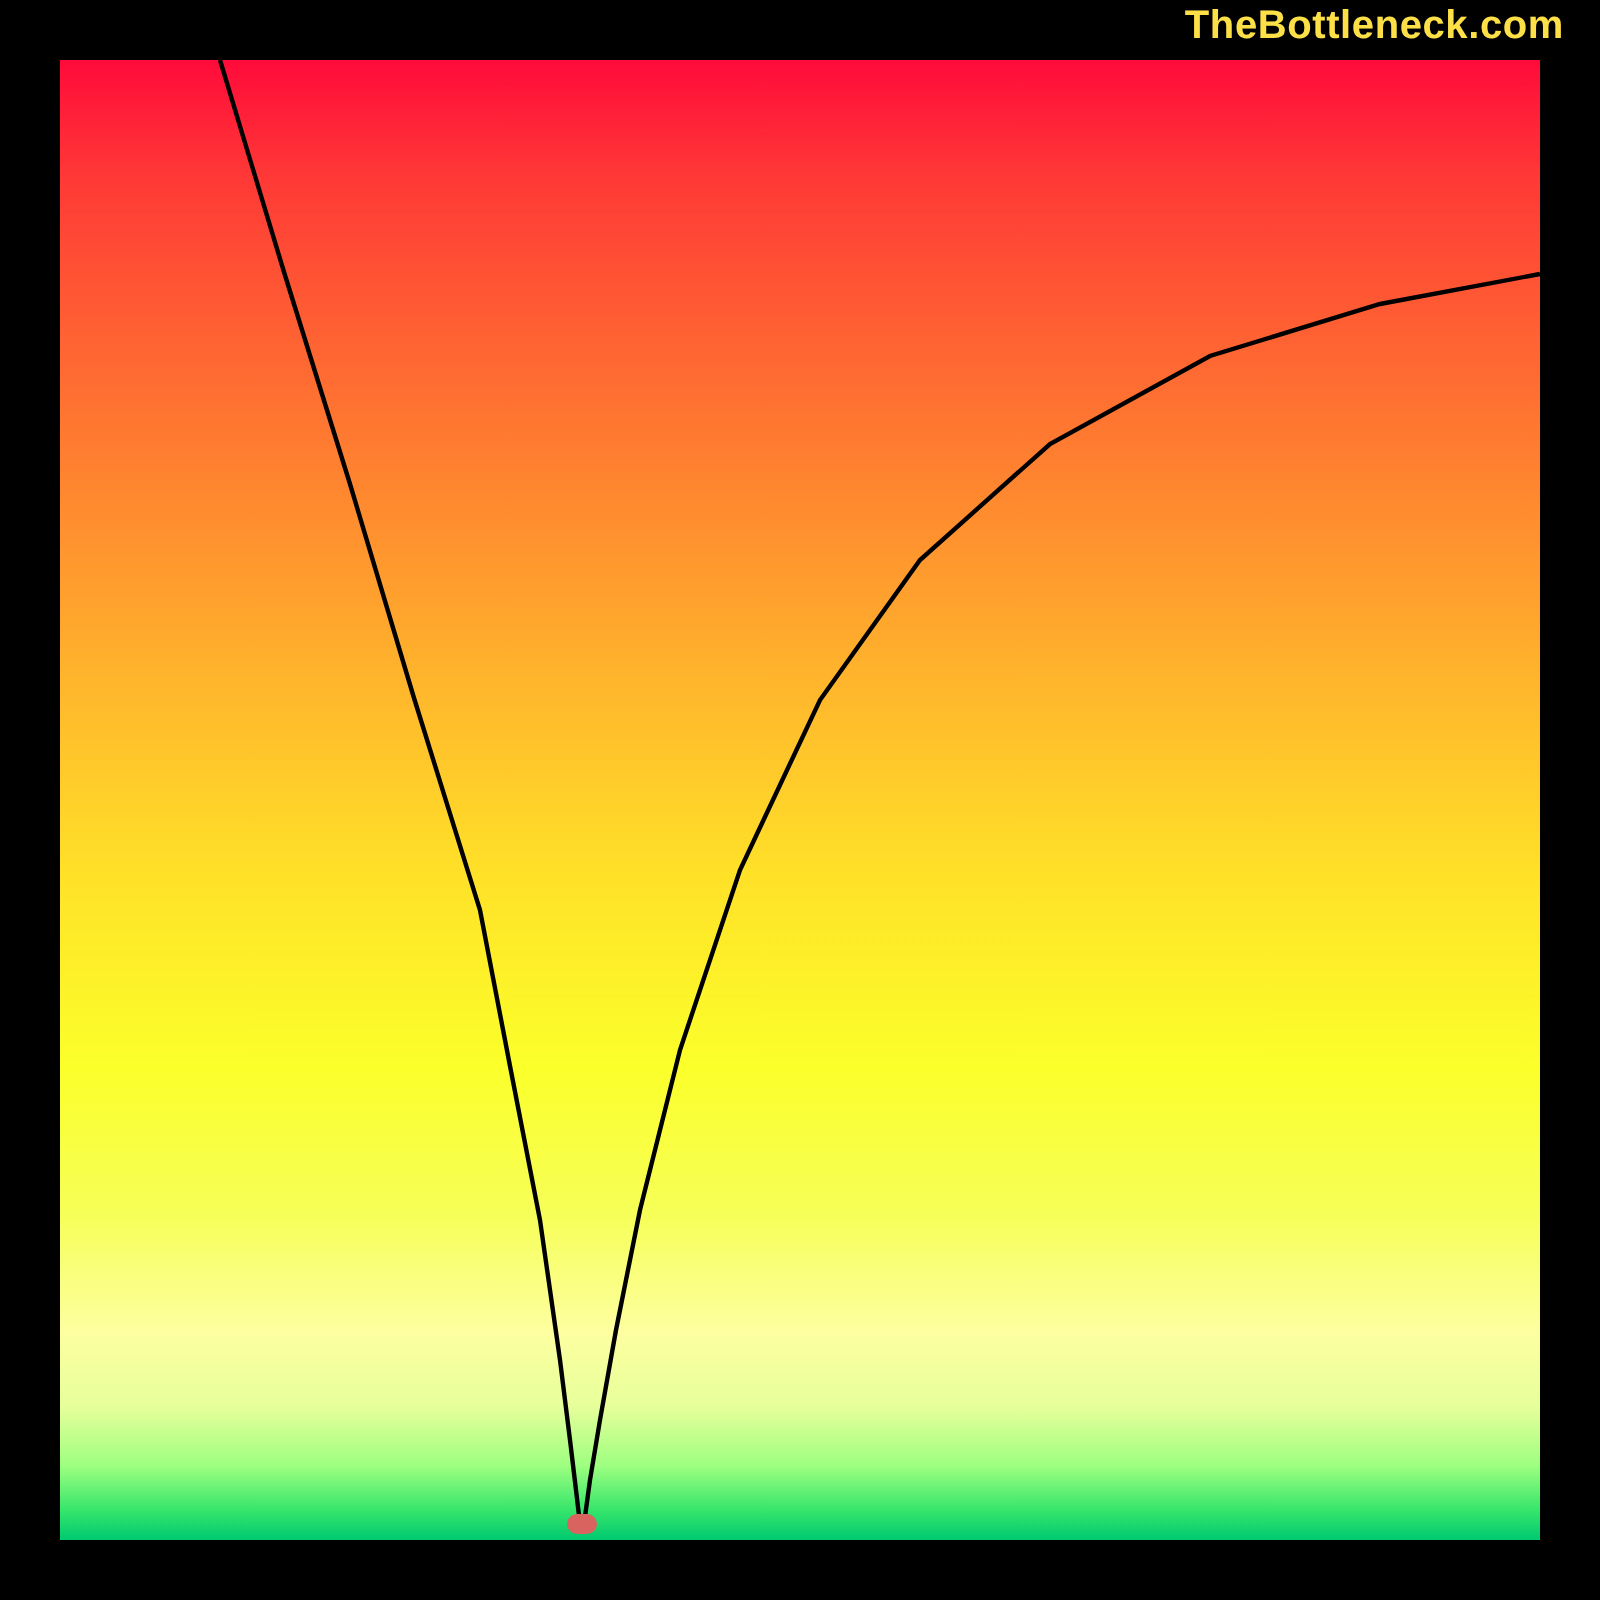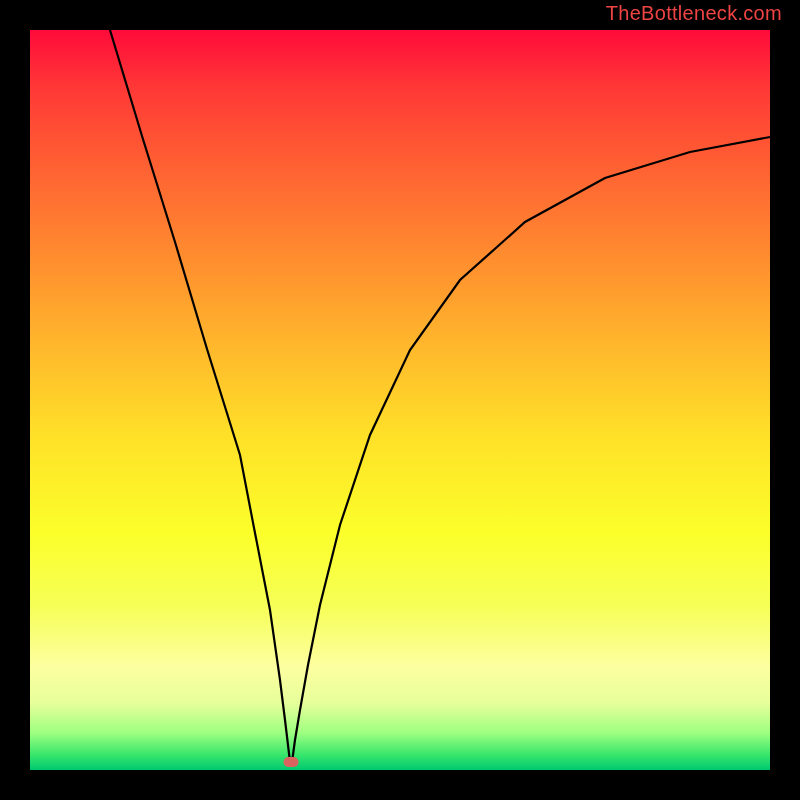--- a/index.html
+++ b/index.html
@@ -8,23 +8,23 @@
     height: 800px;
     background: #000;
     position: relative;
     font-family: Arial, Helvetica, sans-serif;
     overflow: hidden;
   }
   .watermark {
     position: absolute;
     top: 2px;
     right: 18px;
-    color: #ef4444;
+    color: #fde047;
     font-size: 20px;
-    font-weight: normal;
+    font-weight: bold;
     z-index: 10;
     letter-spacing: 0.3px;
   }
   .plot-area {
     position: absolute;
     left: 30px;
     top: 30px;
     width: 740px;
     height: 740px;
     background: linear-gradient(to bottom,

